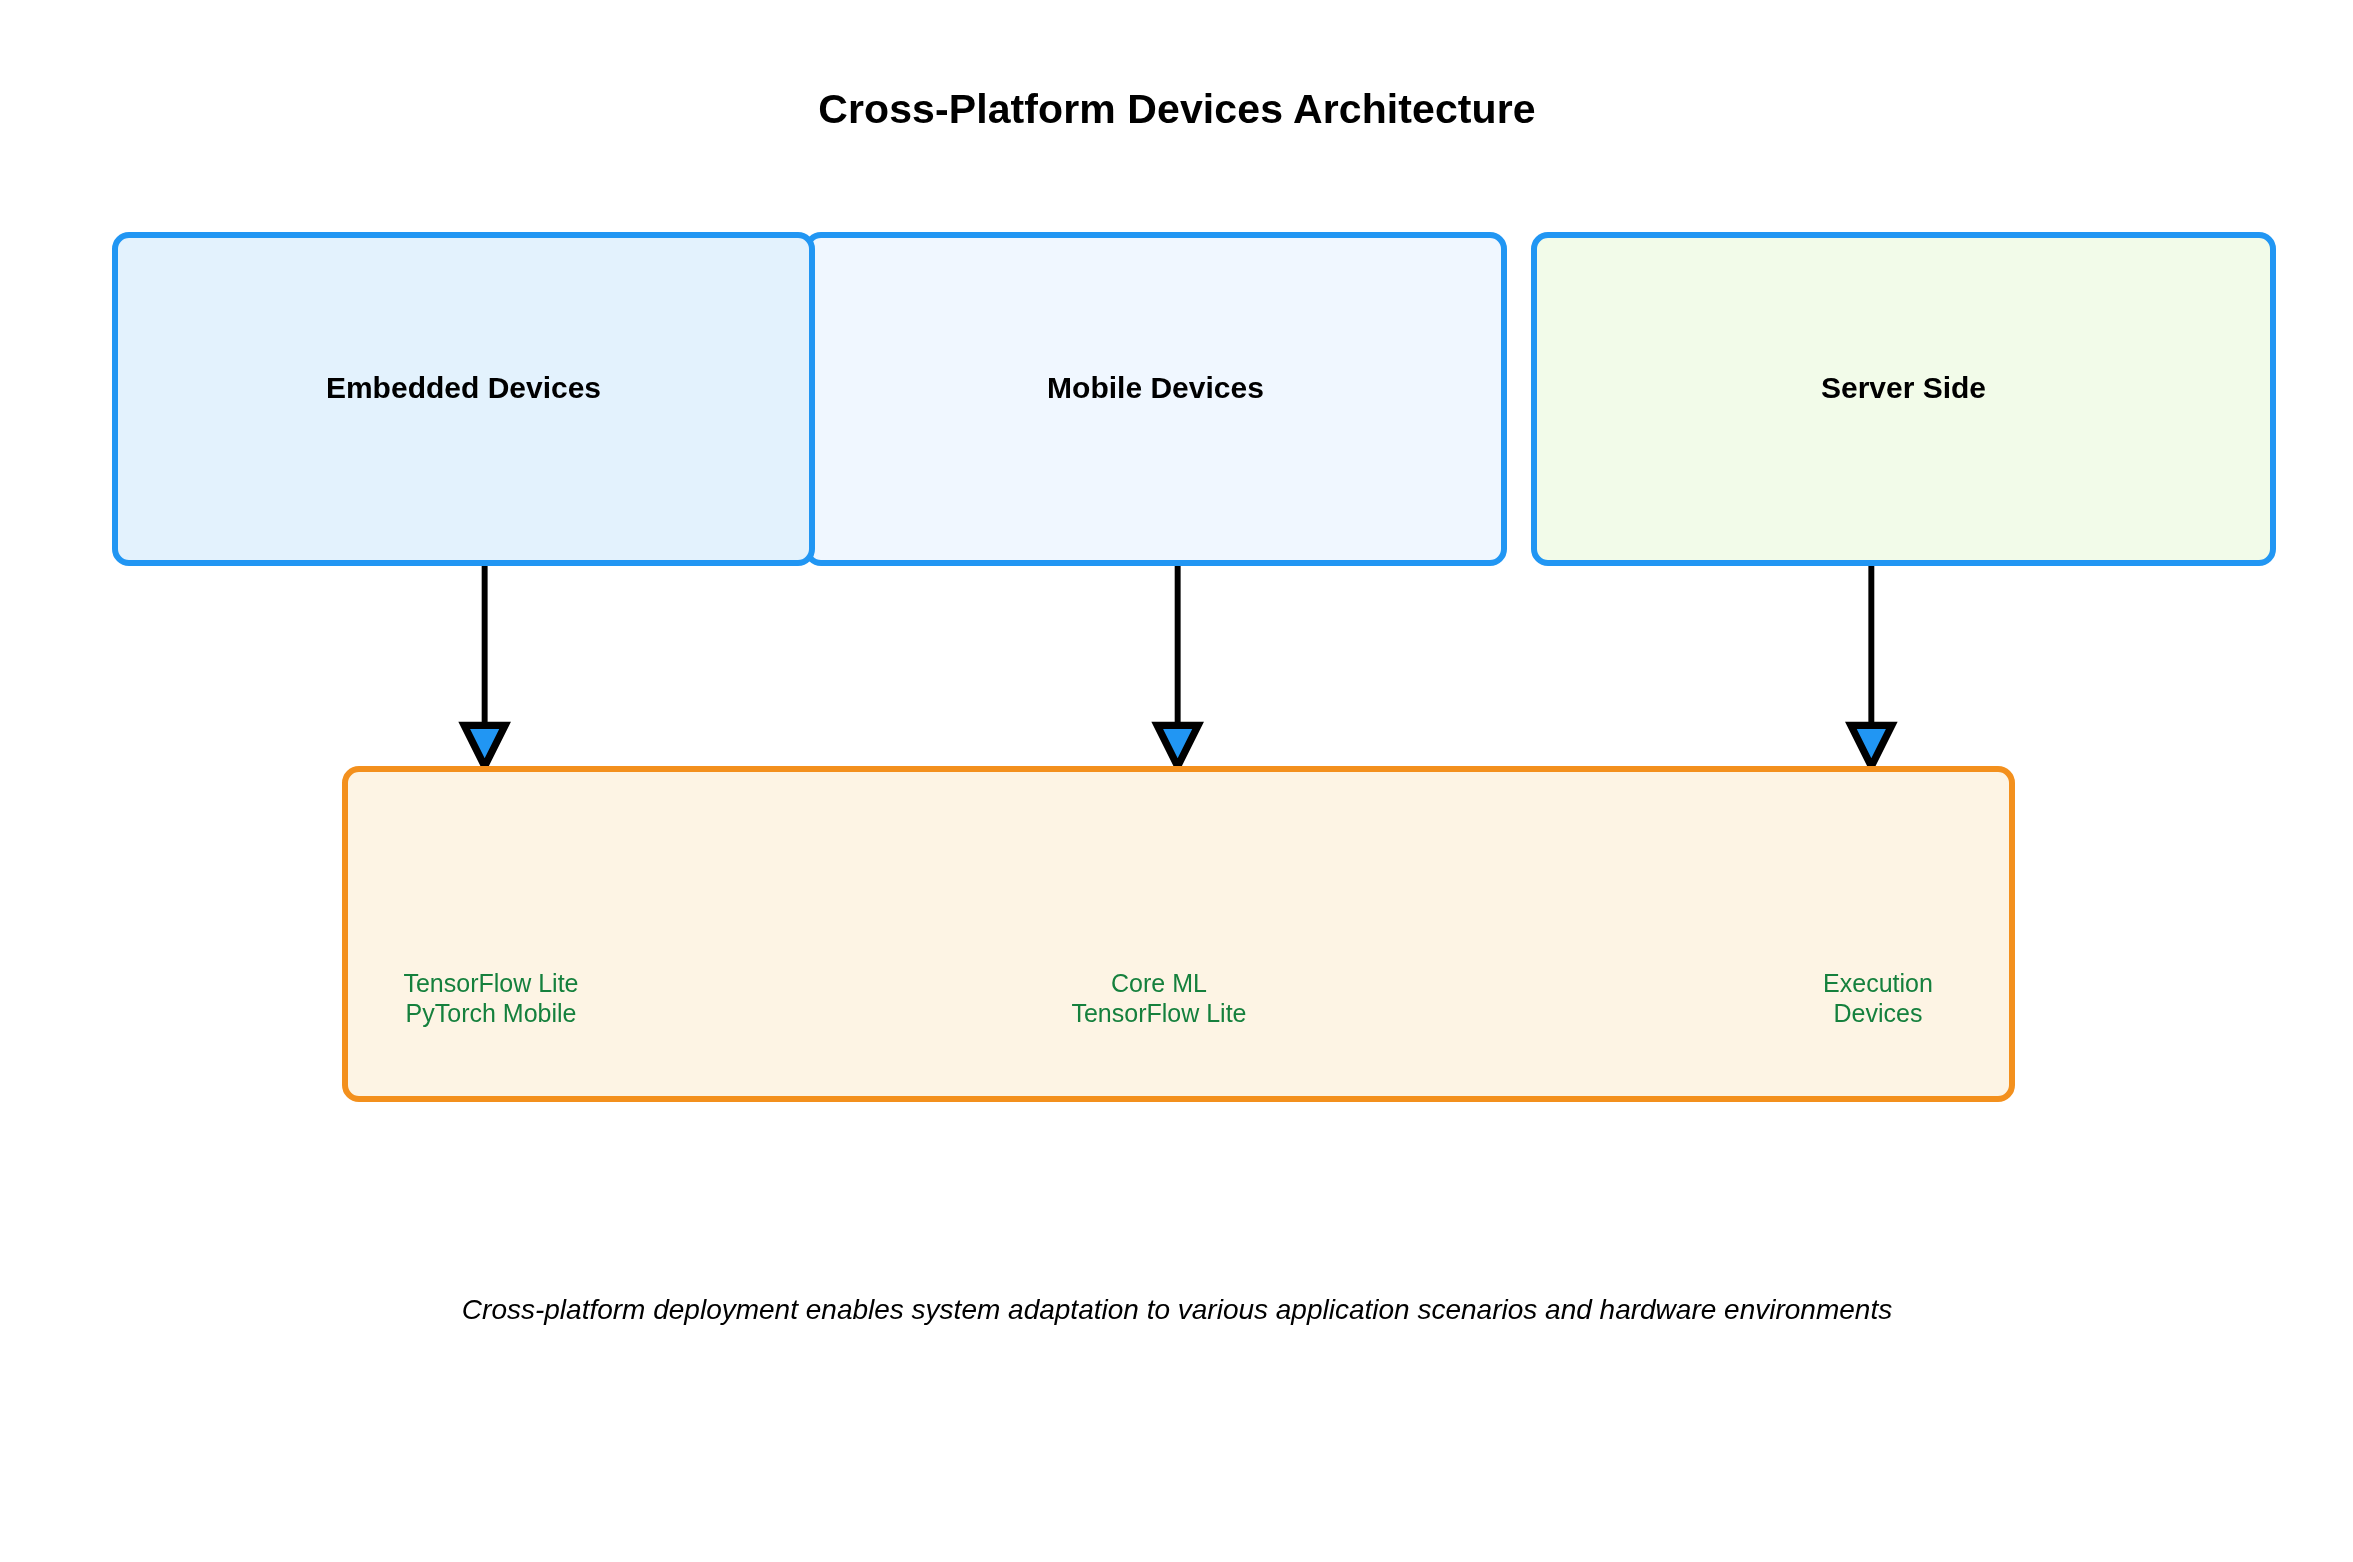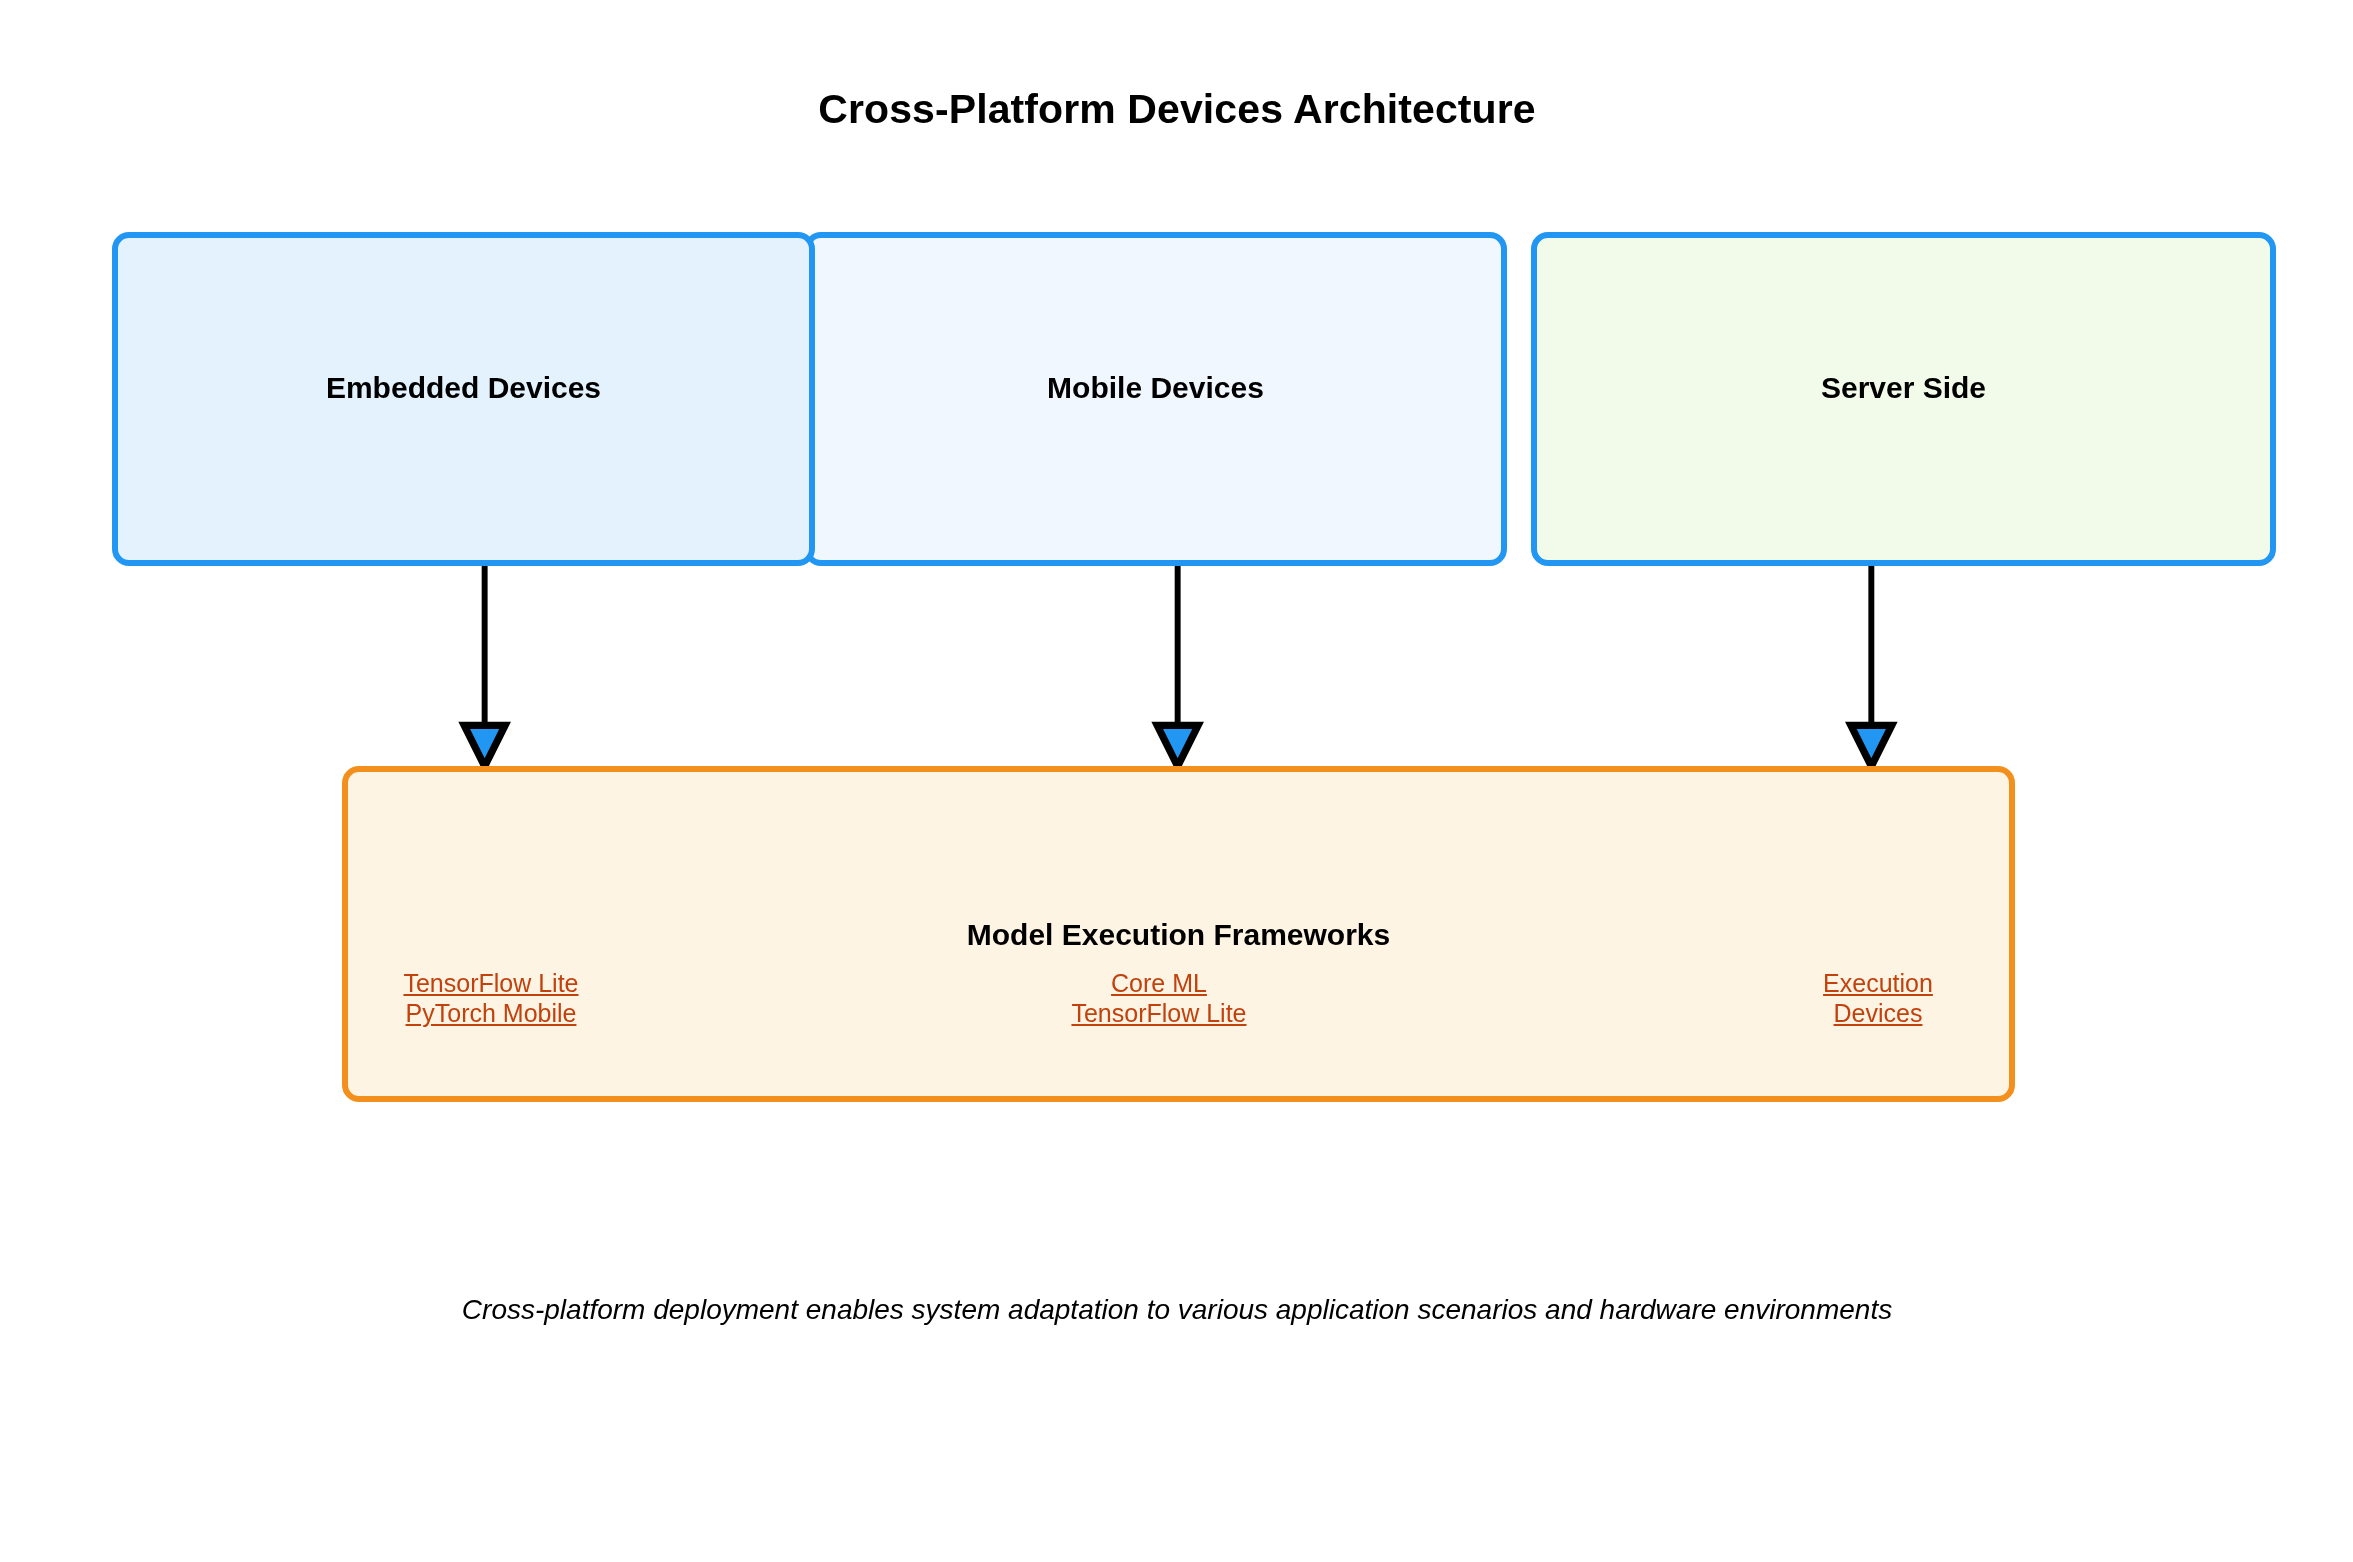--- a/index.html
+++ b/index.html
@@ -91,22 +91,21 @@
     font-weight: bold;
     color: #000000;
   }
   .framework-col {
     position: absolute;
     top: 196px;
     width: 422px;
     text-align: center;
     font-size: 25px;
     line-height: 30px;
-    color: #c2410c;
-    text-decoration: underline;
+    color: #15803d;
   }
   .framework-col .fw-line { display: block; }
 
   
   .caption {
     position: absolute;
     left: 0;
     top: 1294px;
     width: 2354px;
     text-align: center;
@@ -137,21 +136,20 @@
   <svg class="arrow-layer" id="arrow-layer" width="2354" height="1563" viewBox="0 0 3570 2370">
       <line x1="735" y1="858" x2="735" y2="1114" stroke="#000000" stroke-width="9"></line>
       <polygon points="704,1100 766,1100 735,1162" fill="#2196f3" stroke="#000000" stroke-width="11" stroke-linejoin="miter"></polygon>
       <line x1="1786" y1="858" x2="1786" y2="1114" stroke="#000000" stroke-width="9"></line>
       <polygon points="1755,1100 1817,1100 1786,1162" fill="#2196f3" stroke="#000000" stroke-width="11" stroke-linejoin="miter"></polygon>
       <line x1="2838" y1="858" x2="2838" y2="1114" stroke="#000000" stroke-width="9"></line>
       <polygon points="2807,1100 2869,1100 2838,1162" fill="#2196f3" stroke="#000000" stroke-width="11" stroke-linejoin="miter"></polygon>
     </svg>
 
   <div class="frameworks-box" style="background: rgb(253, 244, 228); border-color: rgb(243, 144, 29);">
-    <div class="frameworks-title">Model Execution Frameworks</div>
 
     <div class="framework-col" id="fw-col-0" style="left: -68px;">
       <span class="fw-line">TensorFlow Lite</span>
       <span class="fw-line">PyTorch Mobile</span>
     </div>
     <div class="framework-col" id="fw-col-1" style="left: 600px;">
       <span class="fw-line">Core ML</span>
       <span class="fw-line">TensorFlow Lite</span>
     </div>
     <div class="framework-col" id="fw-col-2" style="left: 1319px;">

